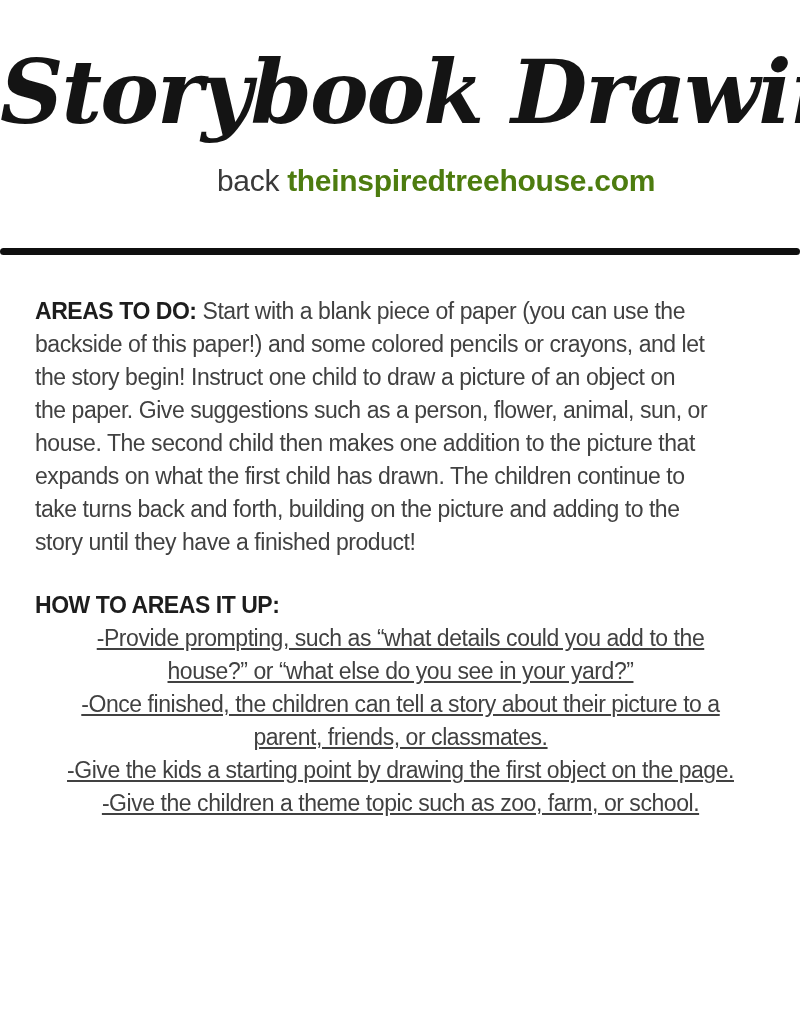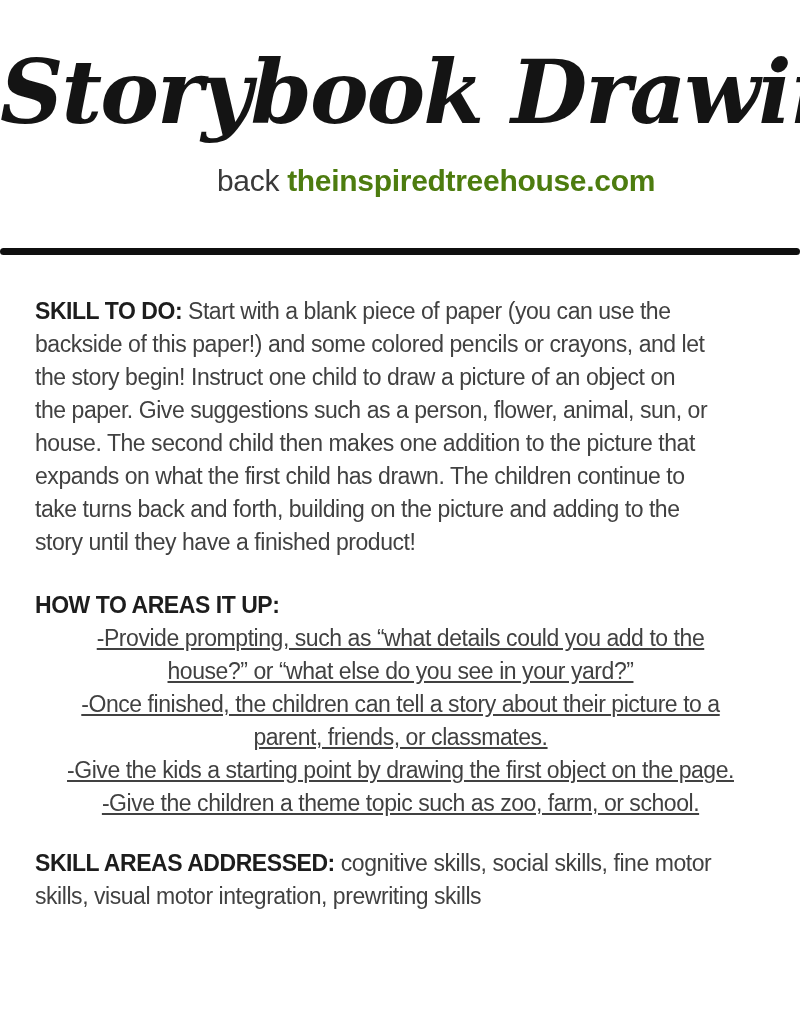--- a/index.html
+++ b/index.html
@@ -91,40 +91,36 @@
     <div class="subtitle">
       <span>back </span><strong>theinspiredtreehouse.com</strong>
     </div>
   </header>
 
   <hr class="divider">
 
   <main class="content">
 
     <p class="para">
-      <strong>SKILL TO DO: </strong><span class="lines">Start with a blank piece of paper (you can use the
+      <strong>AREAS TO DO: </strong><span class="lines">Start with a blank piece of paper (you can use the
 backside of this paper!) and some colored pencils or crayons, and let
 the story begin! Instruct one child to draw a picture of an object on
 the paper. Give suggestions such as a person, flower, animal, sun, or
 house. The second child then makes one addition to the picture that
 expands on what the first child has drawn. The children continue to
 take turns back and forth, building on the picture and adding to the
 story until they have a finished product!</span>
     </p>
 
     <div class="section">
       <strong class="heading-block">HOW TO AREAS IT UP:</strong>
       <span class="lines block">-Provide prompting, such as “what details could you add to the
 house?” or “what else do you see in your yard?”
 -Once finished, the children can tell a story about their picture to a
 parent, friends, or classmates.
 -Give the kids a starting point by drawing the first object on the page.
 -Give the children a theme topic such as zoo, farm, or school.</span>
     </div>
 
-    <p class="para">
-      <strong>SKILL AREAS ADDRESSED: </strong><span class="lines">cognitive skills, social skills, fine motor
-skills, visual motor integration, prewriting skills</span>
-    </p>
 
   </main>
 
 </div>
 
 </body></html>

